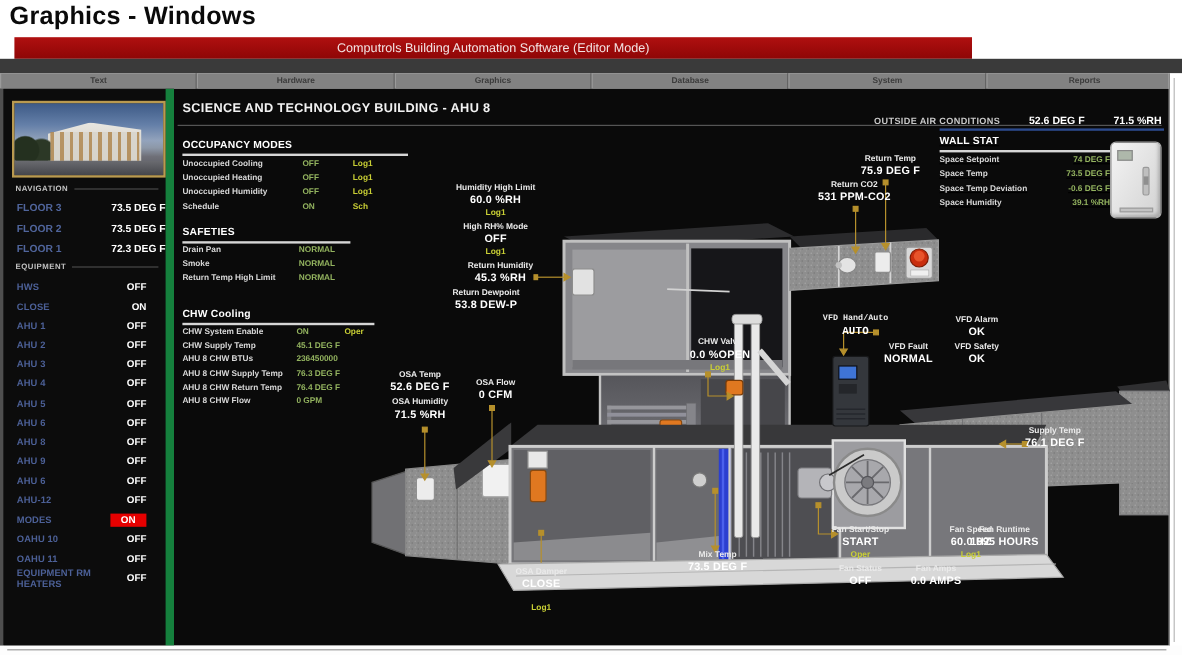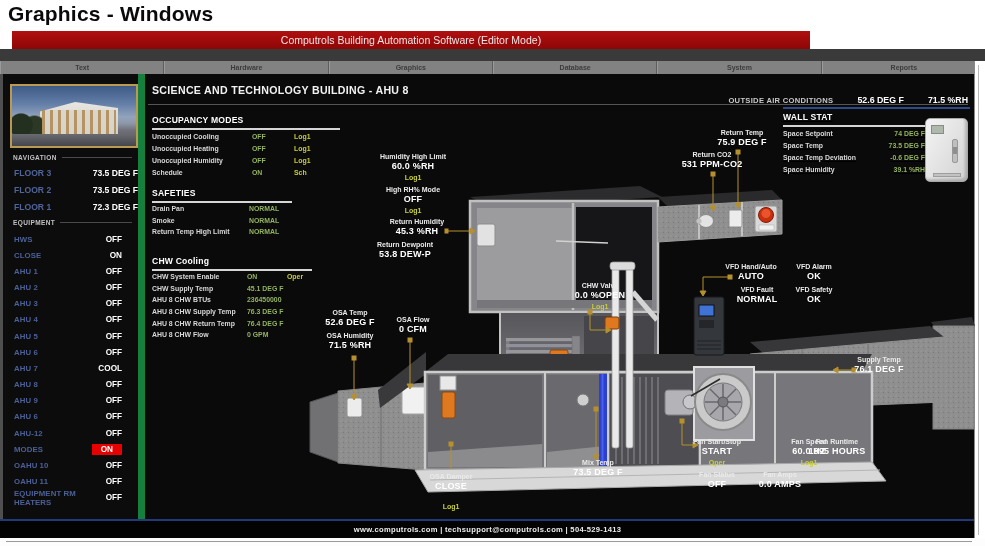--- a/index.html
+++ b/index.html
@@ -171,24 +171,20 @@
           <span class="name">AHU 4</span>
           <span class="stat">OFF</span>
         </div>
       <div class="srow">
           <span class="name">AHU 5</span>
           <span class="stat">OFF</span>
         </div>
       <div class="srow">
           <span class="name">AHU 6</span>
           <span class="stat">OFF</span>
-        </div>
-      <div class="srow">
-          <span class="name">AHU 7</span>
-          <span class="stat">COOL</span>
         </div>
       <div class="srow">
           <span class="name">AHU 8</span>
           <span class="stat">OFF</span>
         </div>
       <div class="srow">
           <span class="name">AHU 9</span>
           <span class="stat">OFF</span>
         </div>
       <div class="srow">
@@ -539,21 +535,21 @@
   </div>
   <div class="callout" style="left:413px; top:315px;">
     <div class="lbl">OSA Flow</div>
     <div class="val">0 CFM</div>
   </div>
   <div class="callout" style="left:600px; top:281px;">
     <div class="lbl">CHW Valve</div>
     <div class="val">0.0 %OPEN</div>
     <div class="tag">Log1</div>
   </div>
-  <div class="callout" style="left:751px; top:262px;">
+  <div class="callout" style="left:713px; top:262px;font-family:Liberation Mono, monospace;">
     <div class="lbl">VFD Hand/Auto</div>
     <div class="val">AUTO</div>
   </div>
   <div class="callout" style="left:814px; top:262px;">
     <div class="lbl">VFD Alarm</div>
     <div class="val">OK</div>
   </div>
   <div class="callout" style="left:757px; top:285px;">
     <div class="lbl">VFD Fault</div>
     <div class="val">NORMAL</div>
@@ -591,23 +587,20 @@
   </div>
   <div class="callout" style="left:717px; top:470px;">
     <div class="lbl">Fan Status</div>
     <div class="val">OFF</div>
   </div>
   <div class="callout" style="left:780px; top:470px;">
     <div class="lbl">Fan Amps</div>
     <div class="val">0.0 AMPS</div>
   </div>
 
-  <div class="footer">
-    <span>www.computrols.com  |  techsupport@computrols.com  |  504-529-1413</span>
-  </div>
 
   <div class="scroll-strip">
       <div class="track"></div>
     </div>
   <div class="bottom-strip">
       <div class="rule"></div>
     </div>
 
 </div>
 

